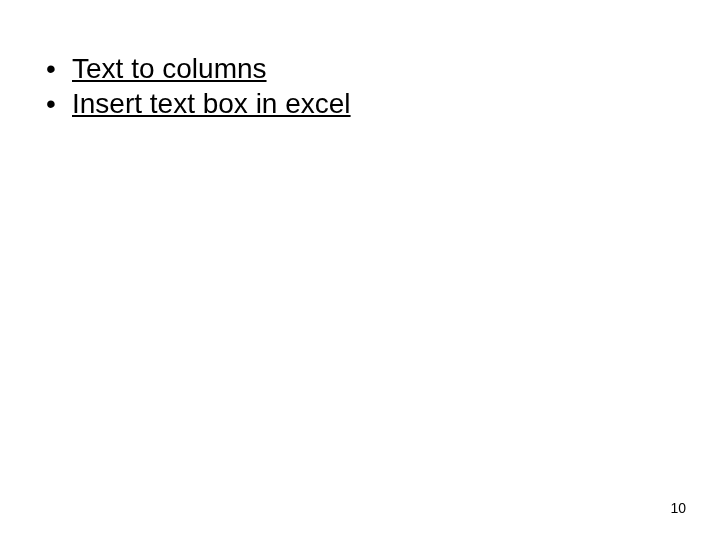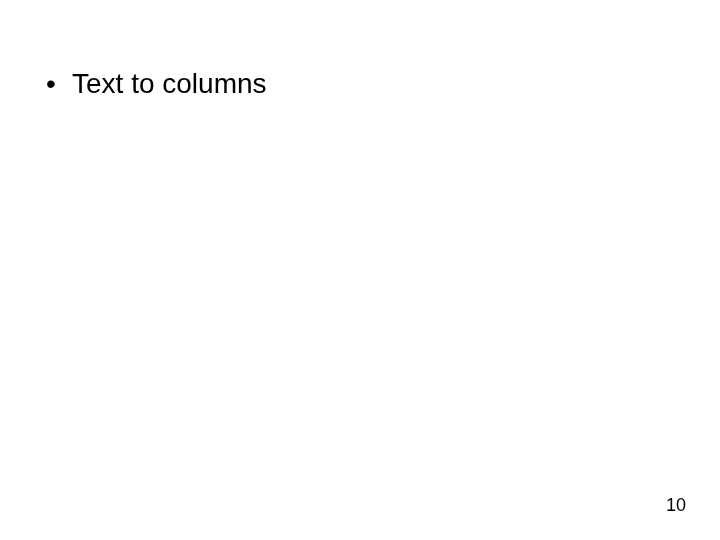--- a/index.html
+++ b/index.html
@@ -23,46 +23,48 @@
     }
     .title {
       font-size: 36px;
       font-weight: normal;
       text-align: left;
       margin-left: 22px;
       margin-top: 4px;
       letter-spacing: 0px;
     }
     .bullet-list {
-      margin-top: 39px;
+      margin-top: 24px;
       margin-left: 0px;
       list-style: none;
+      text-decoration: underline;
     }
     .bullet-item {
       font-size: 28px;
       line-height: 1.22;
       position: relative;
       padding-left: 32px;
       margin-bottom: 1px;
     }
     .bullet-item::before {
       content: "•";
       position: absolute;
       left: 6px;
       top: 0;
       font-size: 28px;
     }
     .page-number {
       position: absolute;
       bottom: 24px;
       right: 34px;
-      font-size: 18px;
+      font-size: 14px;
     }
   </style>
 </head>
 <body>
 
 <div class="slide">
   <ul class="bullet-list">
     <li class="bullet-item">Text to columns</li>
+    <li class="bullet-item">Insert text box in excel</li>
   </ul>
   <div class="page-number">10</div>
 </div>
 
 </body></html>

